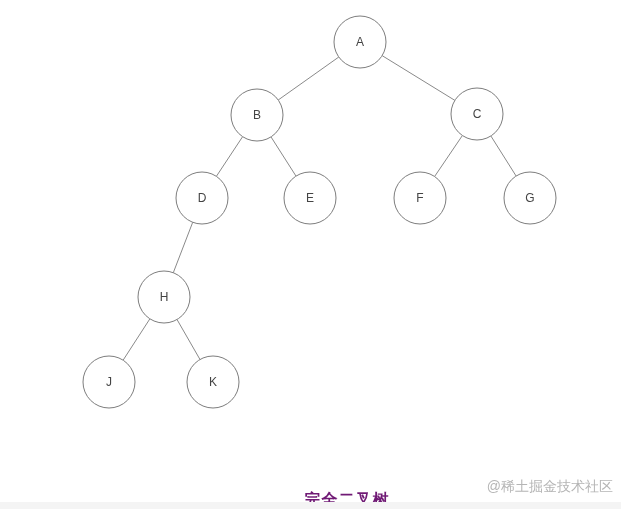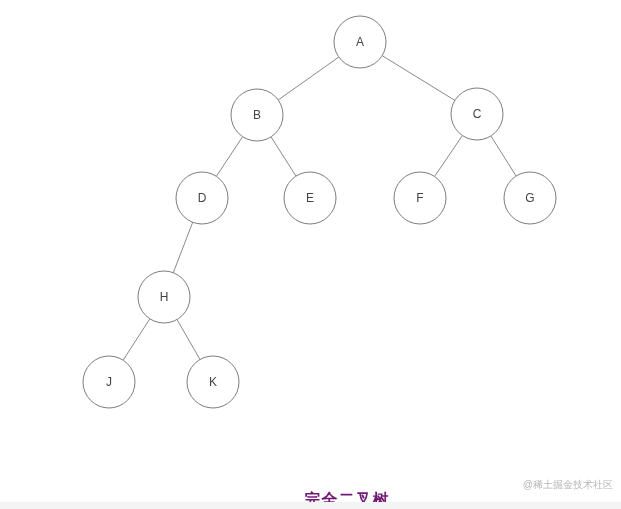--- a/index.html
+++ b/index.html
@@ -45,21 +45,21 @@
     font-weight: bold;
     color: #701a75;
     letter-spacing: 1px;
     white-space: nowrap;
     margin-top: 36px;
   }
   .watermark {
     position: absolute;
     top: 478px;
     right: 8px;
-    font-size: 10px;
+    font-size: 14px;
     color: #b5b5b5;
     white-space: nowrap;
   }
   .bottom-strip {
     position: absolute;
     left: 0;
     bottom: 0;
     width: 621px;
     height: 7px;
     background: #f4f4f4;

